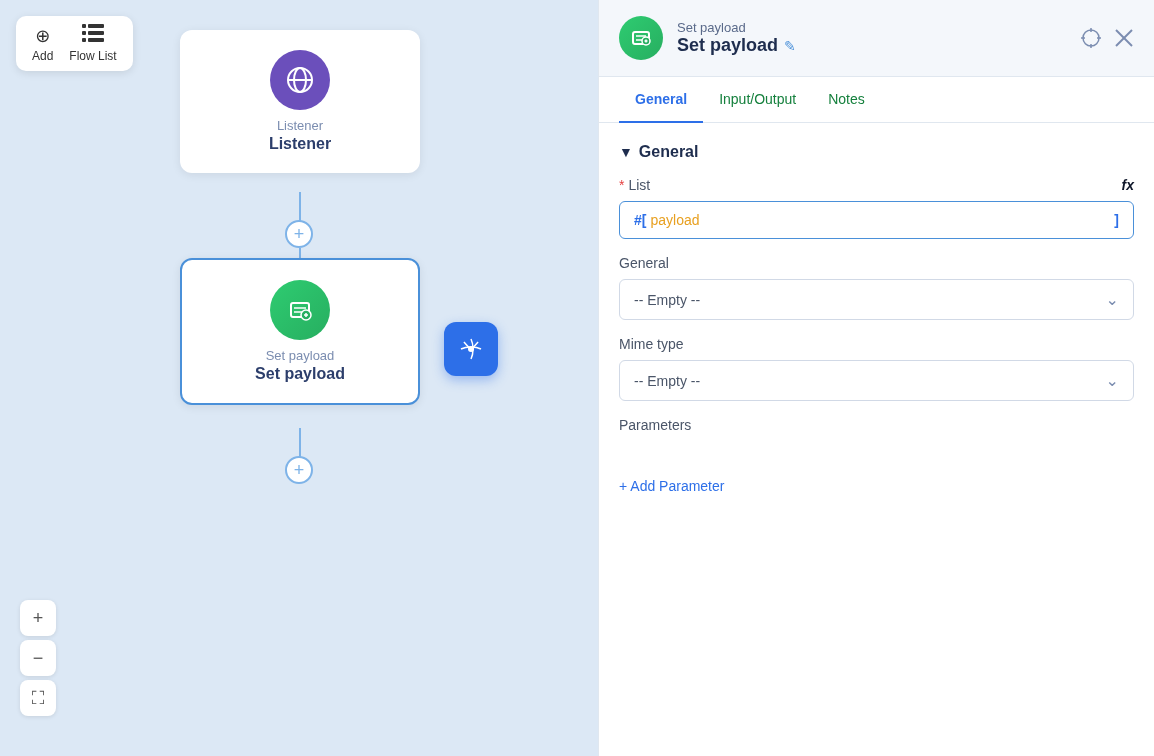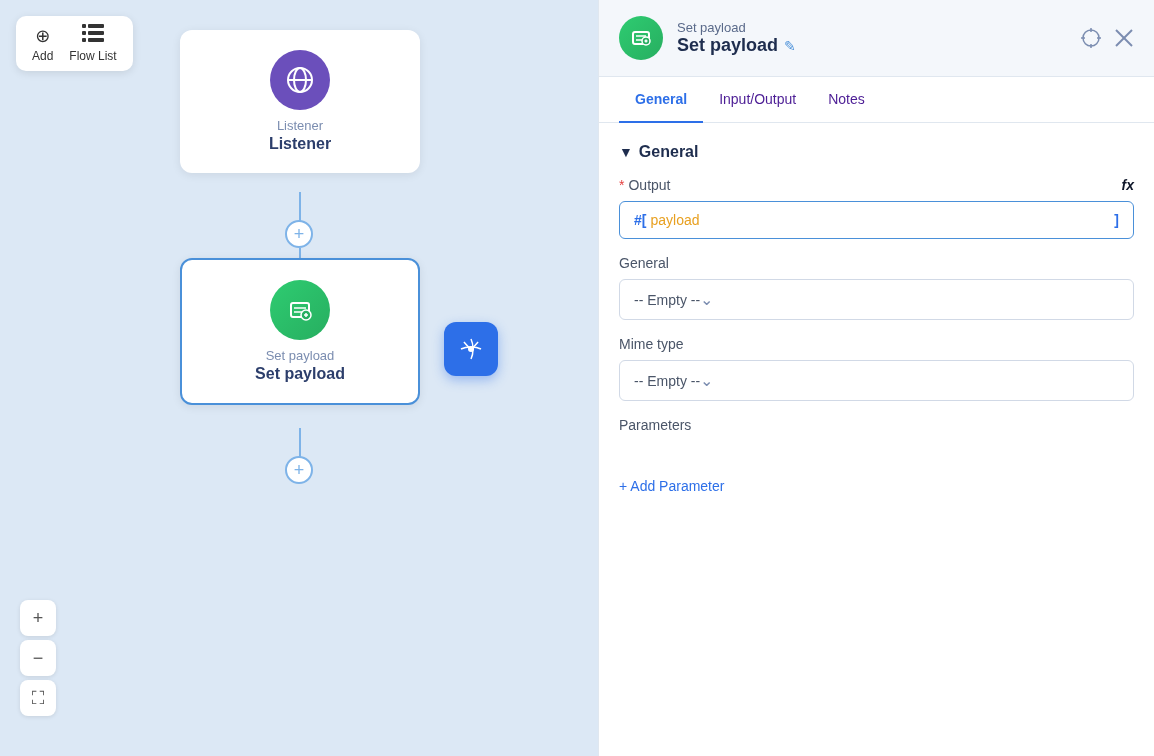--- a/index.html
+++ b/index.html
@@ -237,21 +237,21 @@
     }
     
     .tabs {
       display: flex;
       border-bottom: 1px solid #E0E7EF;
       padding: 0 20px;
     }
     .tab {
       padding: 14px 16px;
       font-size: 14px;
-      color: #4c1d95;
+      color: #15803d;
       cursor: pointer;
       border-bottom: 2px solid transparent;
       margin-bottom: -1px;
     }
     .tab.active {
       color: #2D6FE8;
       border-bottom-color: #2D6FE8;
       font-weight: 600;
     }
     
@@ -326,20 +326,21 @@
       font-weight: 700;
     }
     .select-field {
       width: 100%;
       border: 1.5px solid #D1D9E6;
       border-radius: 6px;
       padding: 10px 14px;
       font-size: 14px;
       display: flex;
       align-items: center;
+      justify-content: space-between;
       color: #4A5568;
       cursor: pointer;
       background: white;
     }
     .select-chevron {
       color: #7B8DB0;
       font-size: 16px;
     }
     .parameters-section {
       margin-top: 8px;
@@ -495,21 +496,21 @@
 
       <div class="section-header">
         <span class="chevron-icon">▼</span>
         <span class="section-title">General</span>
       </div>
 
       <div class="field-row">
         <div class="field-label-row">
           <span class="field-label">
             <span class="required-star">*</span>
-            <span>Output</span>
+            <span>List</span>
           </span>
           <button class="fx-btn">fx</button>
         </div>
         <div class="value-input">
           <span class="value-hash">#[</span>
           <span class="value-payload"> payload</span>
           <span class="value-bracket-close">]</span>
         </div>
       </div>
 

